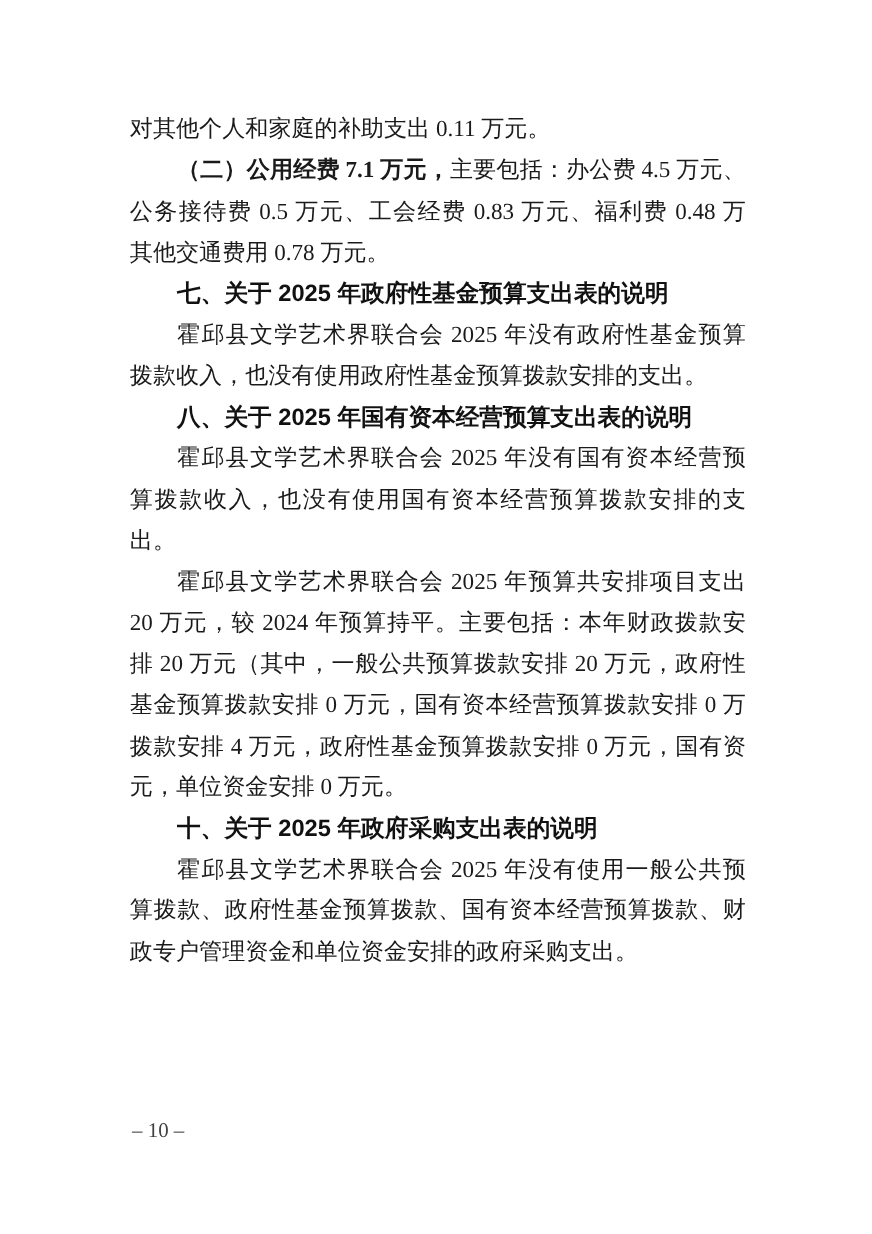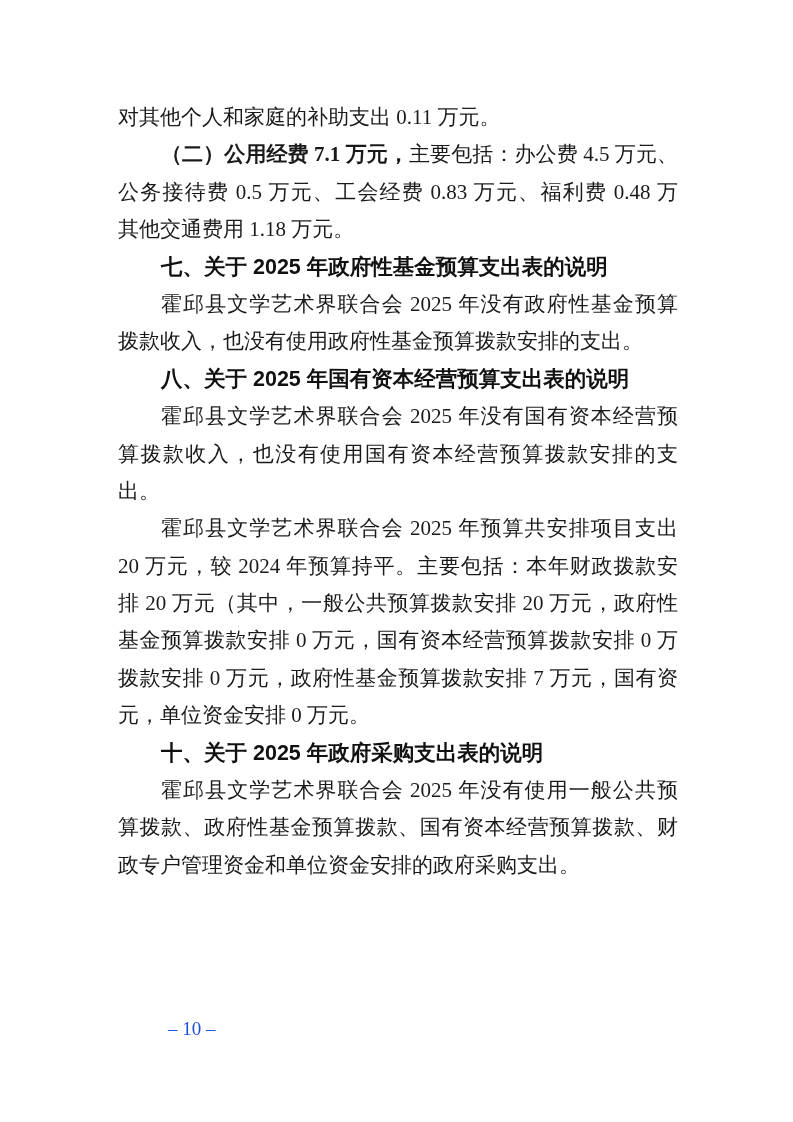--- a/index.html
+++ b/index.html
@@ -48,45 +48,44 @@
   .bold {
     font-weight: 700;
   }
   .footer {
     position: absolute;
     left: 120px;
     top: 1012px;
     font-size: 19px;
     line-height: 34px;
     font-family: "Liberation Serif", "DejaVu Serif", serif;
-    color: #1d4ed8;
-    margin-left: 48px;
+    color: #404040;
   }
 </style>
 </head>
 <body>
 
 <div class="page">
   <div class="content">
     <div class="line last">对其他个人和家庭的补助支出 0.11 万元。</div>
     <div class="line indent"><span class="bold">（二）公用经费 7.1 万元，</span><span>主要包括：办公费 4.5 万元、</span></div>
     <div class="line">公务接待费 0.5 万元、工会经费 0.83 万元、福利费 0.48 万元、</div>
-    <div class="line last">其他交通费用 1.18 万元。</div>
+    <div class="line last">其他交通费用 0.78 万元。</div>
     <div class="line heading indent">七、关于 2025 年政府性基金预算支出表的说明</div>
     <div class="line indent">霍邱县文学艺术界联合会 2025 年没有政府性基金预算</div>
     <div class="line last">拨款收入，也没有使用政府性基金预算拨款安排的支出。</div>
     <div class="line heading indent">八、关于 2025 年国有资本经营预算支出表的说明</div>
     <div class="line indent">霍邱县文学艺术界联合会 2025 年没有国有资本经营预</div>
     <div class="line">算拨款收入，也没有使用国有资本经营预算拨款安排的支</div>
     <div class="line last">出。</div>
     <div class="line indent">霍邱县文学艺术界联合会 2025 年预算共安排项目支出</div>
     <div class="line">20 万元，较 2024 年预算持平。主要包括：本年财政拨款安</div>
     <div class="line">排 20 万元（其中，一般公共预算拨款安排 20 万元，政府性</div>
     <div class="line">基金预算拨款安排 0 万元，国有资本经营预算拨款安排 0 万</div>
-    <div class="line">拨款安排 0 万元，政府性基金预算拨款安排 7 万元，国有资</div>
+    <div class="line">拨款安排 4 万元，政府性基金预算拨款安排 0 万元，国有资</div>
     <div class="line last">元，单位资金安排 0 万元。</div>
     <div class="line heading indent">十、关于 2025 年政府采购支出表的说明</div>
     <div class="line indent">霍邱县文学艺术界联合会 2025 年没有使用一般公共预</div>
     <div class="line">算拨款、政府性基金预算拨款、国有资本经营预算拨款、财</div>
     <div class="line last">政专户管理资金和单位资金安排的政府采购支出。</div>
   </div>
   <div class="footer">– 10 –</div>
 </div>
 
 </body></html>

